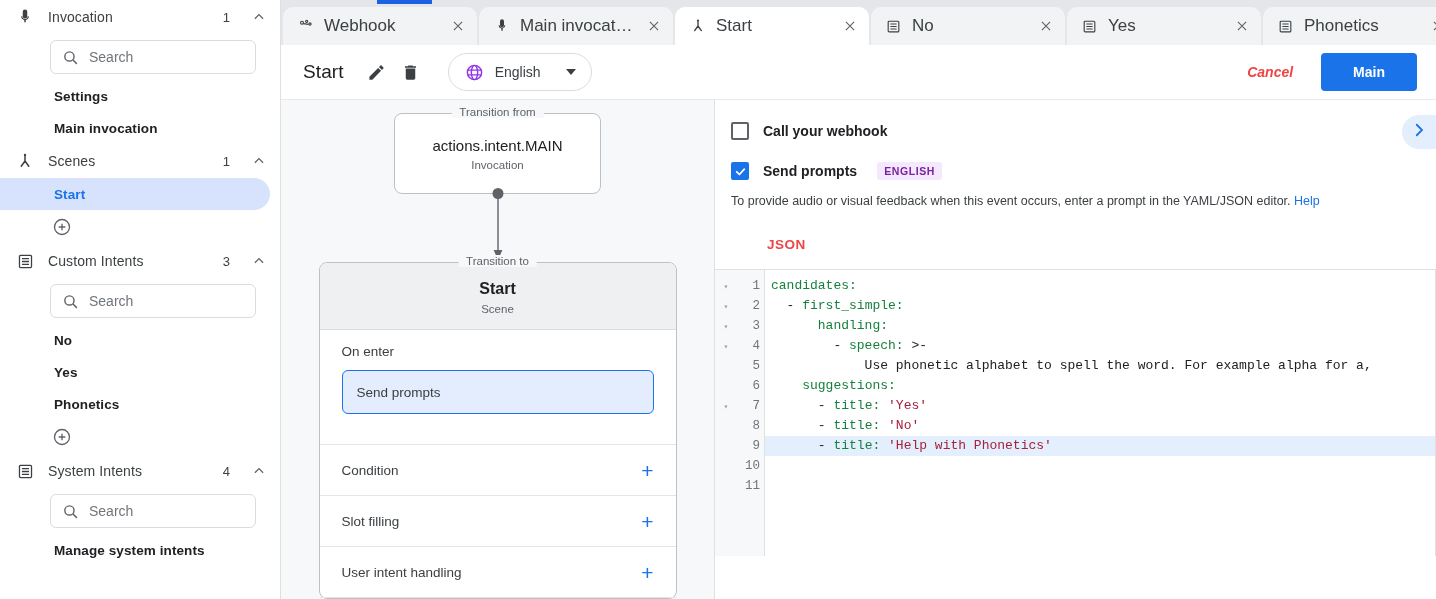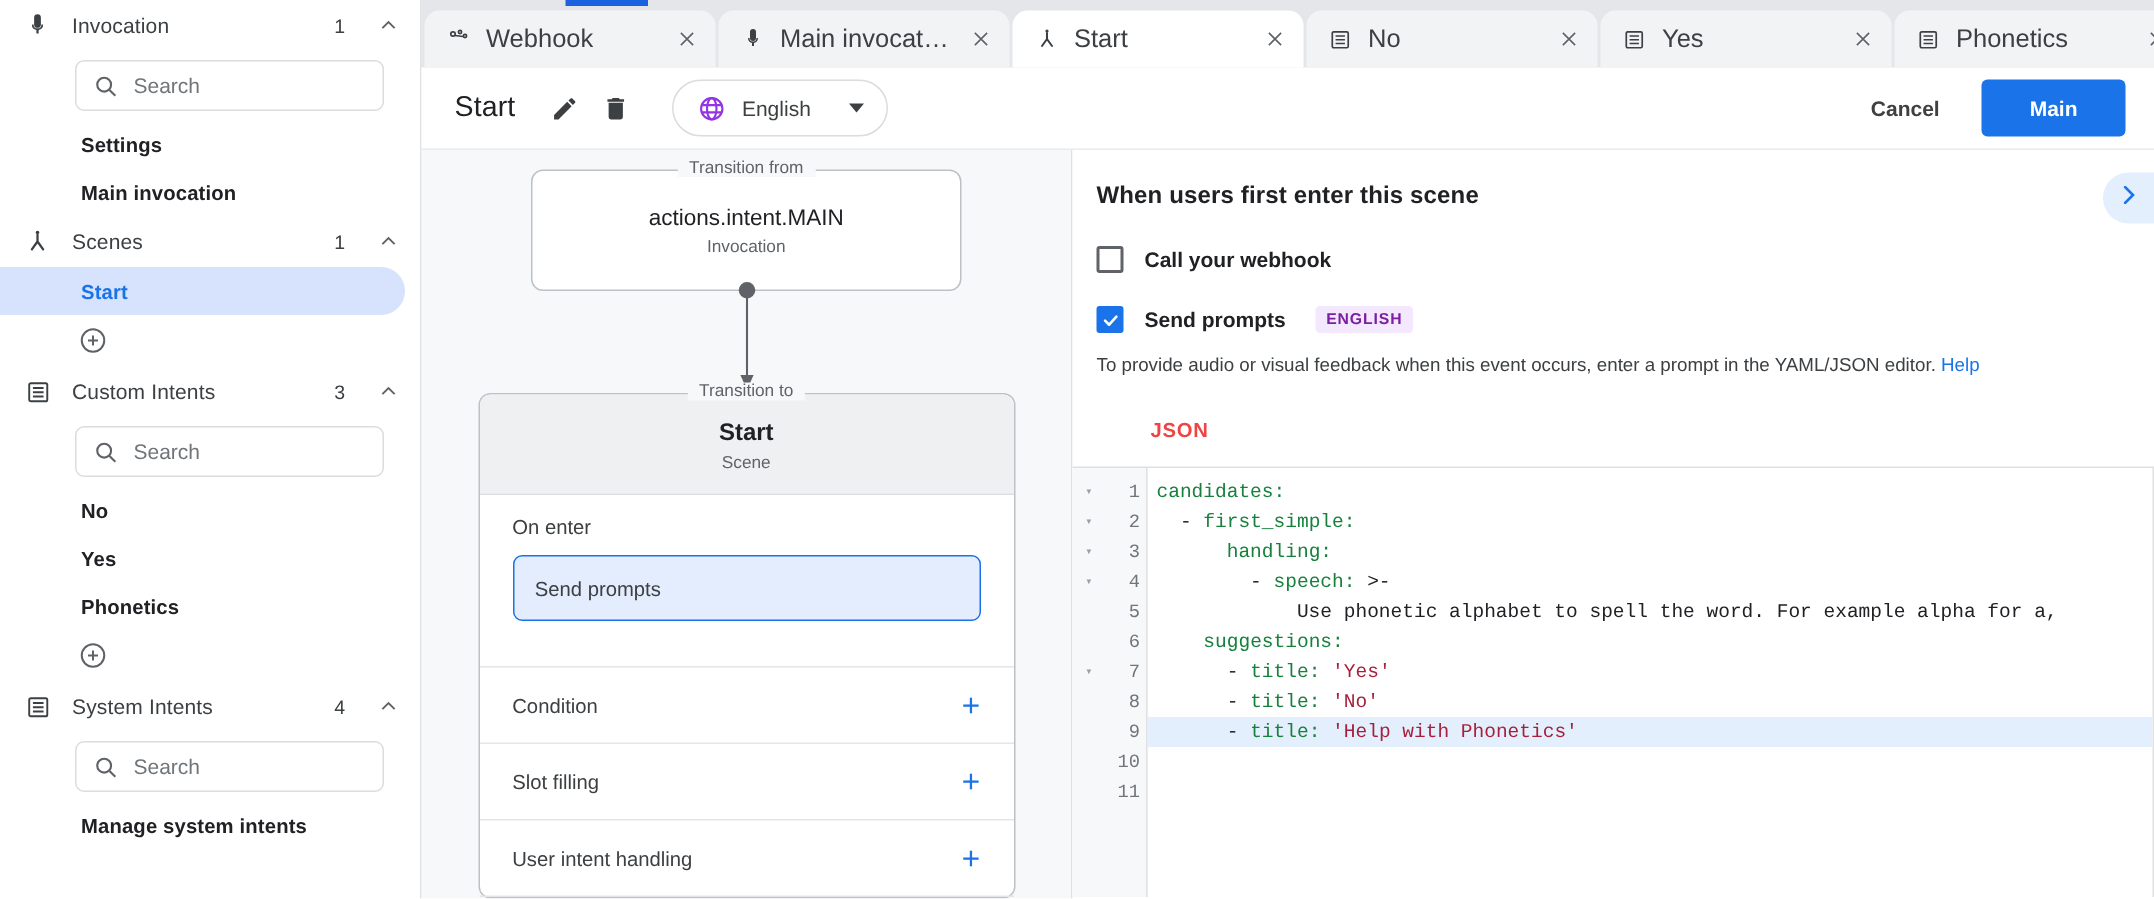--- a/index.html
+++ b/index.html
@@ -106,23 +106,23 @@
   }
   .lang-chip .lc-globe { color: #9334e6; display: flex; }
   .lang-chip .lc-text { font-size: 14px; color: #3c4043; }
   .lang-chip .lc-caret {
     width: 0; height: 0; border-left: 5px solid transparent;
     border-right: 5px solid transparent; border-top: 6px solid #3c4043;
     margin-left: 14px;
   }
   .tb-spacer { flex: 1; }
   .btn-cancel {
-    font-size: 14px; font-weight: bold; color: #404040;
+    font-size: 14px; font-weight: bold; color: #ef4444;
     background: none; border: 0; padding: 9px 15px; border-radius: 4px;
-    cursor: pointer; font-family: "Liberation Sans", sans-serif;
+    cursor: pointer; font-family: "Liberation Sans", sans-serif; font-style: italic;
   }
   .btn-save {
     font-size: 14px; font-weight: bold; color: #fff;
     background: #1a73e8; border: 0; border-radius: 4px;
     padding: 11px 32px; margin-left: 13px; cursor: pointer;
     font-family: "Liberation Sans", sans-serif;
   }
 
   
   .body-split { flex: 1; display: flex; min-height: 0; }
@@ -135,21 +135,21 @@
   }
   .fieldset-box {
     position: relative; margin: 0 auto; background: #fff;
     border: 1px solid #bdc1c6; border-radius: 8px;
   }
   .fieldset-legend {
     position: absolute; top: -8px; left: 50%; transform: translateX(-50%);
     background: #f6f8fa; padding: 0 8px; font-size: 11.5px; color: #5f6368;
     white-space: nowrap;
   }
-  .node-from { width: 287px; height: 81px; display:flex;flex-direction:column;align-items:center;justify-content:center;}
+  .node-from { width: 207px; height: 81px; display:flex;flex-direction:column;align-items:center;justify-content:center;}
   .node-title { font-size: 15px; color: #202124; }
   .node-sub { font-size: 11.5px; color: #5f6368; margin-top: 5px; }
 
   .arrow-wrap { height: 68px; display: flex; justify-content: center; position: relative; }
   .arrow-dot {
     position: absolute; top: -6px; left: 50%; transform: translateX(-50%);
     width: 11px; height: 11px; border-radius: 50%; background: #5f6368;
   }
 
   .scene-card {
@@ -525,21 +525,20 @@
           </div>
           <div class="row-add">
             <span>User intent handling</span>
             <span class="plus">+</span>
           </div>
         </div>
       </div>
 
       <div class="rightpane">
         <div class="rp-inner">
-          <h2 class="rp-h">When users first enter this scene</h2>
 
           <div class="cbrow">
             <span class="cbox"></span>
             <span class="cb-label">Call your webhook</span>
           </div>
 
           <div class="cbrow">
             <span class="cbox on">
               <svg width="13" height="13" viewBox="0 0 24 24" fill="none" stroke="#fff" stroke-width="3.2" stroke-linecap="round" stroke-linejoin="round">
                   <path d="M5 12.5l5 5 9-10"></path>

